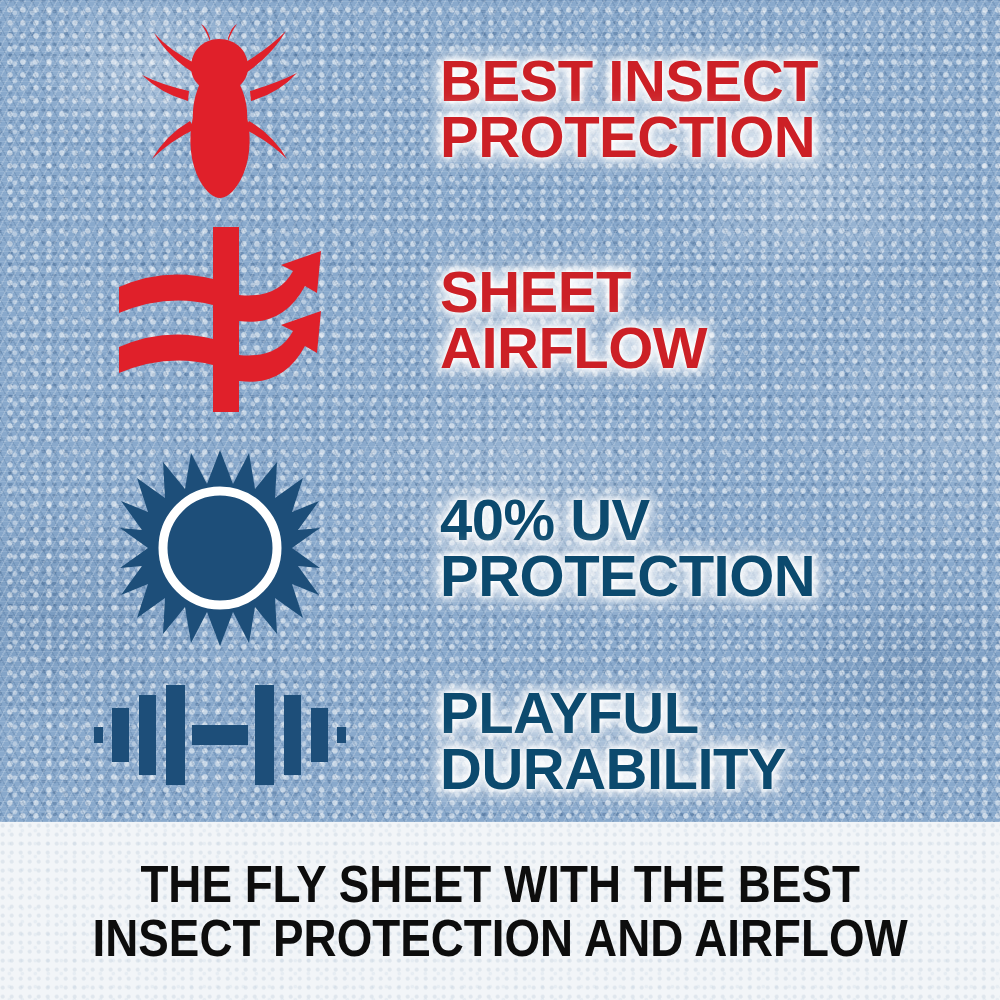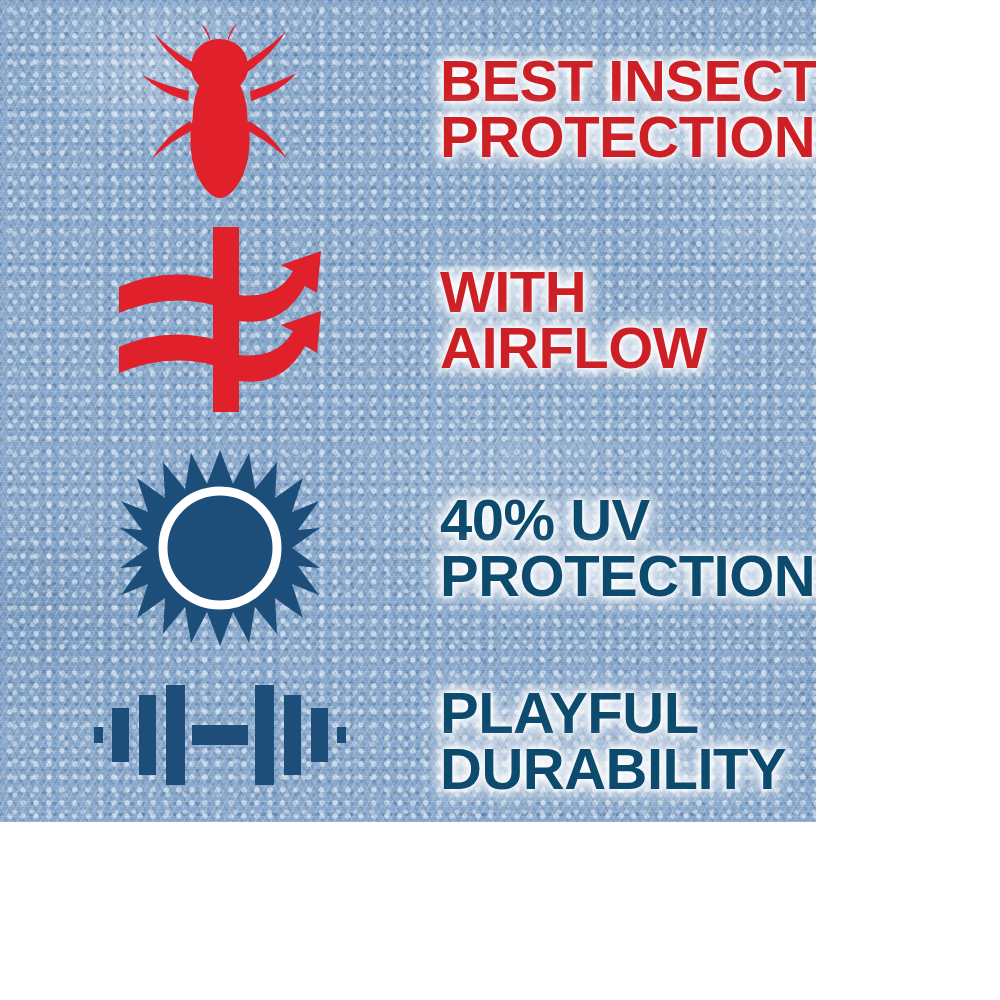--- a/index.html
+++ b/index.html
@@ -7,21 +7,21 @@
 
   html, body {
     width:1000px; height:1000px;
     font-family:"Liberation Sans", sans-serif;
     background:#ffffff;
     overflow:hidden;
   }
 
   #poster {
     position:relative;
-    width:816px; height:1000px;
+    width:1000px; height:1000px;
     overflow:hidden;
   }
 
   
   .fabric-panel {
     position:absolute;
     left:0; top:0; width:1000px; height:822px;
     background-color:#89a9cc;
     overflow:hidden;
   }
@@ -190,21 +190,21 @@
 
           <path d="M6 120 Q52 100 100 112 L100 138 Q54 126 6 146 Z"></path>
 
           <path d="M126 68 Q165 72 180 44 L168 38 L208 24 L204 66 L192 59 Q170 100 126 94 Z"></path>
 
           <path d="M126 128 Q165 132 180 104 L168 98 L208 84 L204 126 L192 119 Q170 160 126 154 Z"></path>
         </g>
       </svg>
     </div>
     <div class="text-cell">
-      <div class="feature-text red">WITH
+      <div class="feature-text red">SHEET
 AIRFLOW</div>
     </div>
   </div>
 
   <div class="feature-row" id="row-uv">
     <div class="icon-cell">
       <svg width="200" height="200" viewBox="0 0 200 200">
         <g fill="#1d4e79">
           <polygon points="100,2 113,36 129,5 135,41 157,14 155,50 183,30 172,64 199,53 178,82 200,80 172,100 200,120 178,118 199,147 172,136 183,170 155,150 157,186 135,159 129,195 113,164 100,198 87,164 71,195 65,159 43,186 45,150 17,170 28,136 1,147 22,118 0,120 28,100 0,80 22,82 1,53 28,64 17,30 45,50 43,14 65,41 71,5 87,36"></polygon>
         </g>
@@ -237,14 +237,19 @@
           <rect x="243" y="52" width="9" height="16"></rect>
         </g>
       </svg>
     </div>
     <div class="text-cell">
       <div class="feature-text blue">PLAYFUL
 DURABILITY</div>
     </div>
   </div>
 
+  <div class="caption-strip">
+    <div class="caption-texture"></div>
+    <div class="caption-text">THE FLY SHEET WITH THE BEST
+INSECT PROTECTION AND AIRFLOW</div>
+  </div>
 
 </div>
 
 </body></html>

